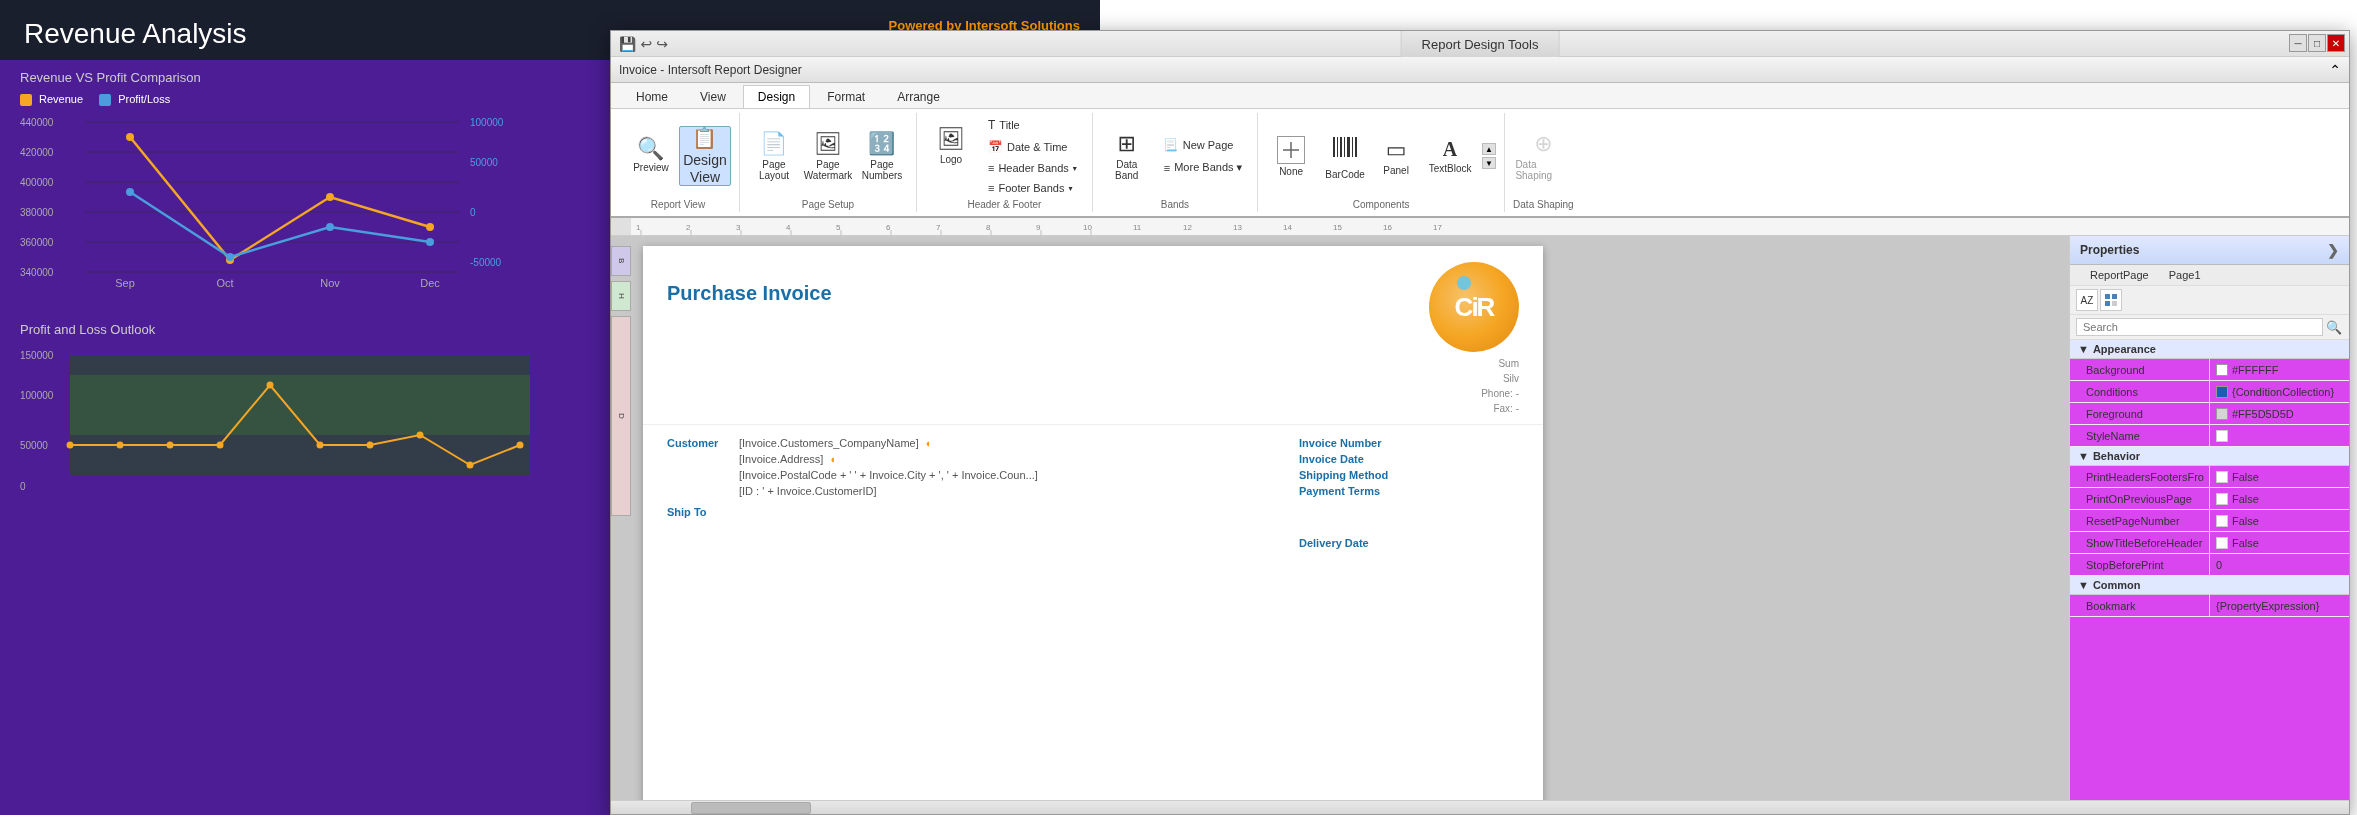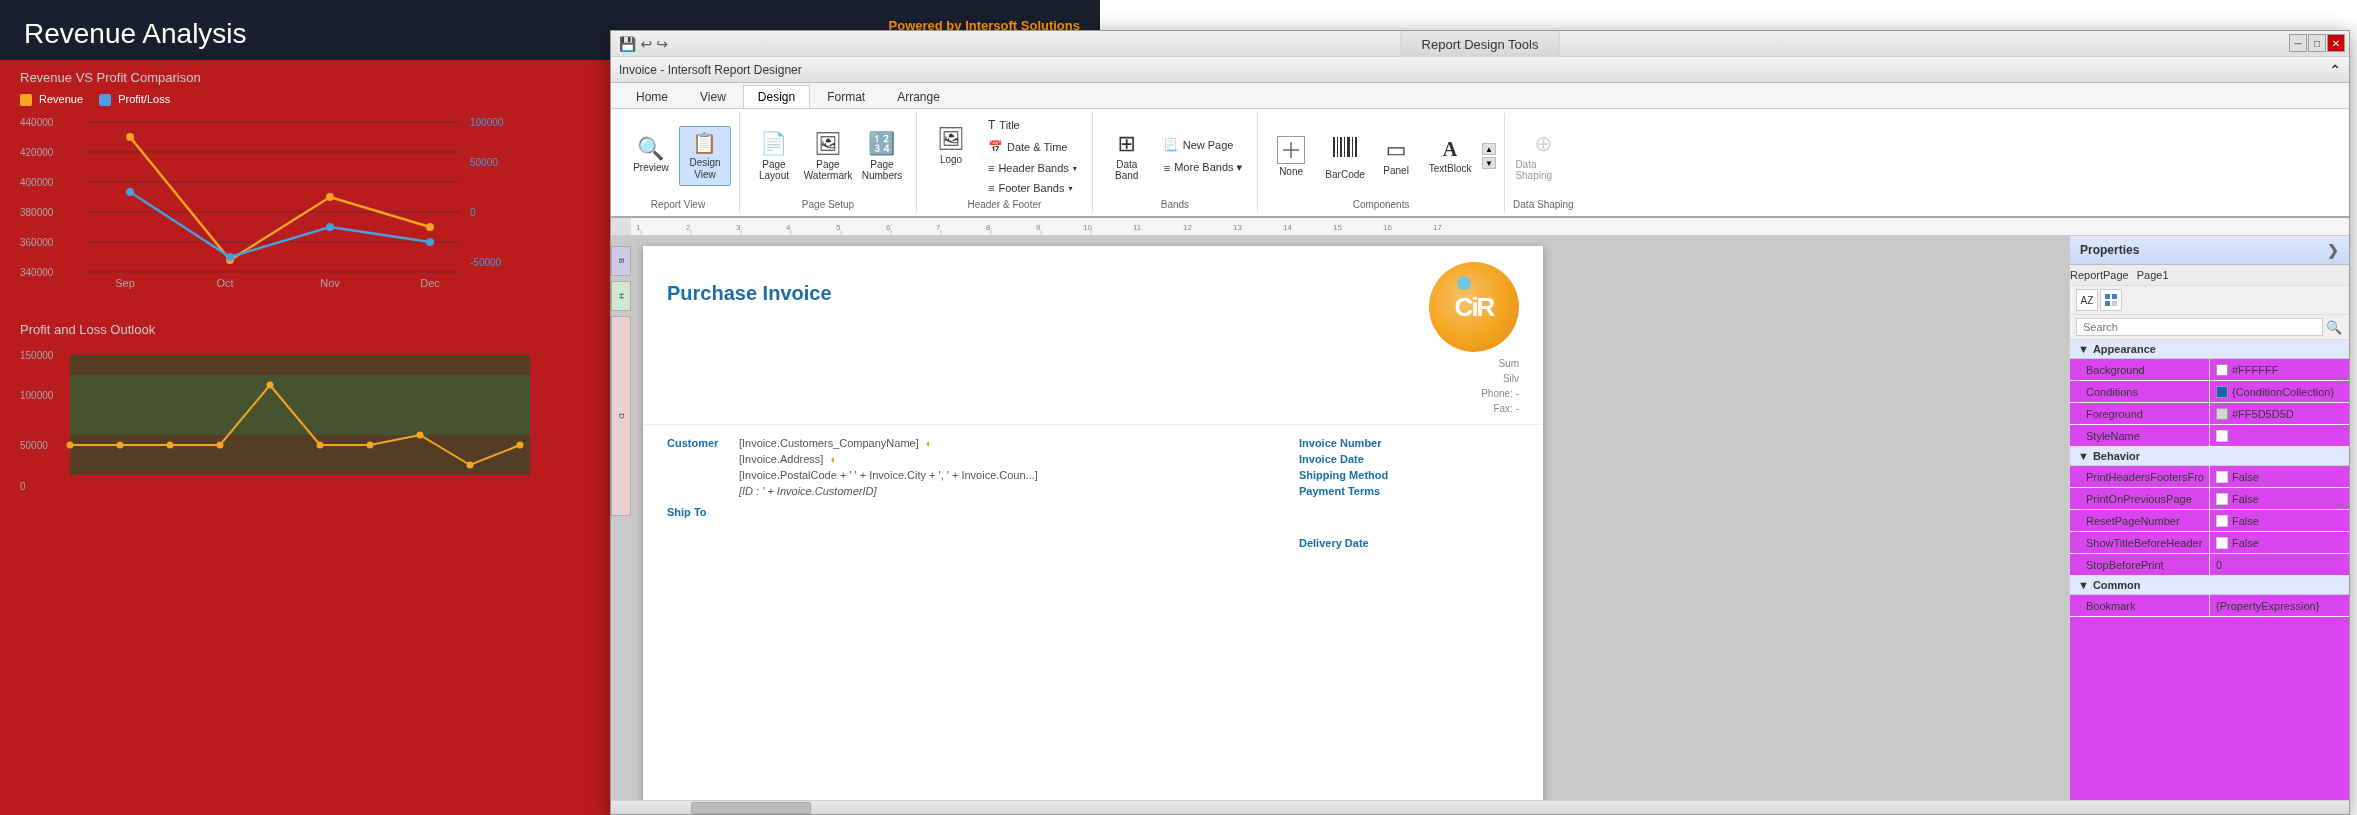--- a/index.html
+++ b/index.html
@@ -1,21 +1,21 @@
 <!DOCTYPE html>
 <html><head>
   <meta charset="utf-8">
   <style>
     * { box-sizing: border-box; margin: 0; padding: 0; }
     body { font-family: 'Segoe UI', Arial, sans-serif; font-size: 12px; overflow: hidden; width: 2357px; height: 815px; position: relative; }
 
     
     .dashboard {
       position: absolute; top: 0; left: 0; width: 1100px; height: 815px;
-      background: #b91c1c; color: white;
+      background: #4c1d95; color: white;
     }
     .dashboard-header {
       padding: 18px 24px 10px;
       background: #1a1f2e;
     }
     .dashboard-title { font-size: 28px; font-weight: 300; color: white; }
     .powered-by {
       position: absolute; top: 18px; right: 20px; font-size: 13px; color: #aaa;
     }
     .powered-by span { color: #f90; font-weight: bold; }
@@ -121,22 +121,22 @@
     }
     .props-header {
       background: linear-gradient(180deg, #e0e8ff 0%, #c8d8f8 100%);
       padding: 6px 10px; font-size: 12px; font-weight: bold; color: #333;
       border-bottom: 1px solid #bbb; display: flex; justify-content: space-between;
       align-items: center;
     }
     .props-header-arrow { color: #666; font-size: 14px; cursor: pointer; }
 
     .props-subheader {
-      display: flex; align-items: center; gap: 8px;
-      padding: 4px 0; background: #ececec; border-bottom: 1px solid #ddd;
+      display: flex; align-items: center; gap: 20px;
+      padding: 4px 20px; background: #ececec; border-bottom: 1px solid #ddd;
     }
     .props-type { font-size: 11px; color: #333; font-weight: 500; }
     .props-value { font-size: 11px; color: #333; }
 
     .props-toolbar {
       display: flex; align-items: center; gap: 2px;
       padding: 3px 6px; background: #f0f0f0; border-bottom: 1px solid #ddd;
     }
     .props-tool-btn {
       width: 22px; height: 22px; border: 1px solid #ccc; background: white;
@@ -346,21 +346,21 @@
     <div style="display:flex;align-items:stretch;padding:4px 6px;gap:0;">
 
       <div class="ribbon-group">
         <div class="ribbon-buttons">
           <div class="ribbon-btn-large">
             <div class="ribbon-btn-icon">🔍</div>
             <div class="ribbon-btn-text">Preview</div>
           </div>
           <div class="ribbon-btn-large active" style="background:#cce0ff;border-color:#7ab;">
             <div style="font-size:20px;margin-bottom:2px;">📋</div>
-            <div style="font-size:10px;line-height:1.2;">Design View</div>
+            <div style="font-size:14px;line-height:1.2;">Design View</div>
           </div>
         </div>
         <div class="ribbon-group-label">Report View</div>
       </div>
 
       <div class="ribbon-group">
         <div class="ribbon-buttons">
           <div class="ribbon-btn-large">
             <div style="font-size:22px;margin-bottom:2px;">📄</div>
             <div style="font-size:10px;">Page Layout</div>
@@ -562,21 +562,21 @@
               </div>
               <div style="display:flex;gap:12px;margin-bottom:4px;padding-left:72px;">
                 <span style="font-size:11px;color:#555;">
                   <span>[Invoice.Address]</span>
                   <span style="color:#f90;margin-left:4px;">◐</span>
                 </span>
               </div>
               <div style="display:flex;gap:12px;margin-bottom:4px;padding-left:72px;">
                 <span style="font-size:11px;color:#555;">[Invoice.PostalCode + ' ' + Invoice.City + ', ' + Invoice.Coun...]</span>
               </div>
-              <div style="display:flex;gap:12px;margin-bottom:0;padding-left:72px;font-style:italic;">
+              <div style="display:flex;gap:12px;margin-bottom:0;padding-left:72px;">
                 <span style="font-size:11px;color:#555;">[ID : ' + Invoice.CustomerID]</span>
               </div>
               <div style="margin-top:8px;">
                 <span style="color:#1a6fa8;font-weight:bold;font-size:11px;">Ship To</span>
               </div>
             </div>
 
             <div style="font-size:11px;min-width:220px;">
               <div style="display:flex;margin-bottom:4px;">
                 <span style="color:#1a6fa8;font-weight:bold;width:120px;">Invoice Number</span>

